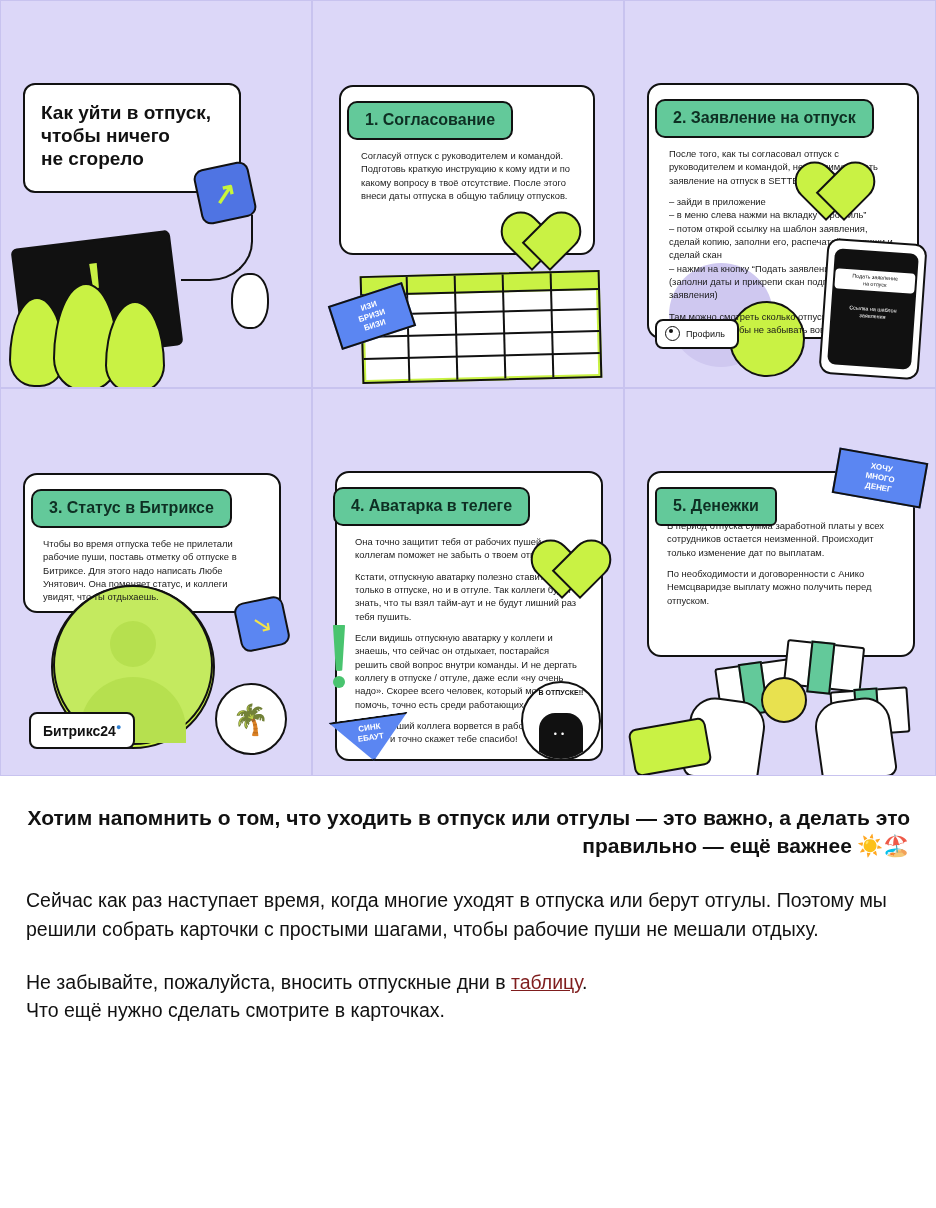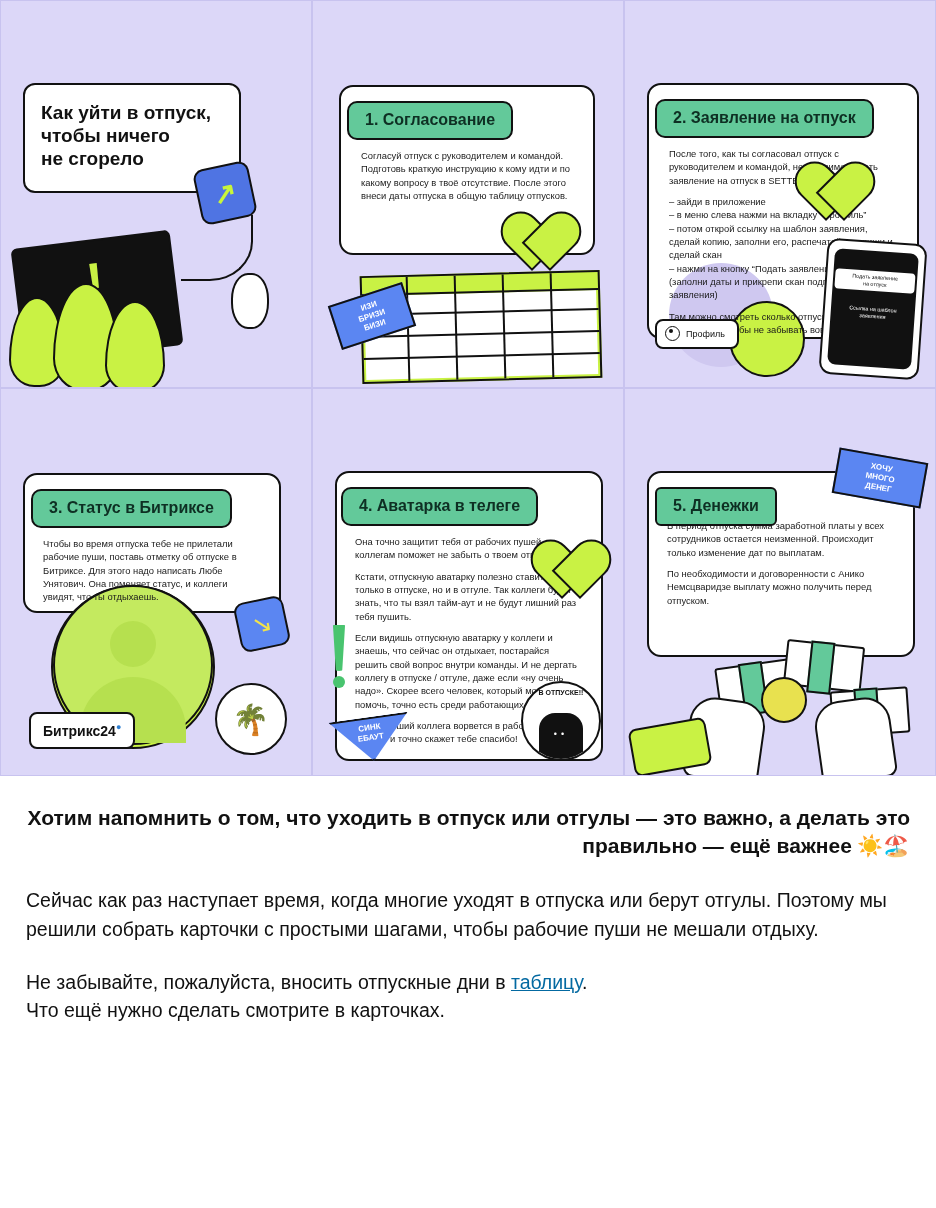--- a/index.html
+++ b/index.html
@@ -404,21 +404,21 @@
     margin: 8px 0 26px 0;
     text-align: right;
   }
   .copy p {
     font-size: 19.5px;
     line-height: 1.47;
     margin: 0 0 24px 0;
     color: #111;
   }
   .copy a {
-    color: #0369a1;
+    color: #7f1d1d;
     text-decoration: underline;
   }
 </style>
 </head>
 <body>
 
 <div class="page">
 
 
   <div class="grid">
@@ -505,21 +505,21 @@
         <div class="shoulders" style="background:#b6e04f;"></div>
       </div>
 
       <div class="yellow-arrow">↘</div>
       <div class="bitrix-logo"><span>Битрикс24</span><sup>●</sup></div>
       <div class="palm-circle">🌴</div>
     </div>
 
     <div class="cell lilac">
       <div class="panel" style="left:22px; top:82px; width:268px; height:290px;"></div>
-      <div class="chip" style="left:28px; top:98px;">4. Аватарка в телеге</div>
+      <div class="chip" style="left:20px; top:98px;">4. Аватарка в телеге</div>
       <div class="body-text" style="left:42px; top:146px; width:228px;">
         <p>Она точно защитит тебя от рабочих пушей, а коллегам поможет не забыть о твоем отпуске.</p>
         <p>Кстати, отпускную аватарку полезно ставить не только в отпуске, но и в отгуле. Так коллеги будут знать, что ты взял тайм-аут и не будут лишний раз тебя пушить.</p>
         <p>Если видишь отпускную аватарку у коллеги и знаешь, что сейчас он отдыхает, постарайся решить свой вопрос внутри команды. <b>И не дергать коллегу в отпуске / отгуле, даже если «ну очень надо».</b> Скорее всего человек, который может тебе помочь, точно есть среди работающих коллег.</p>
         <p>Отдохнувший коллега ворвется в работу с новыми силами и точно скажет тебе спасибо!</p>
       </div>
 
       <div class="heart" style="left:236px; top:154px;"></div>
 
       <div class="green-excl">

